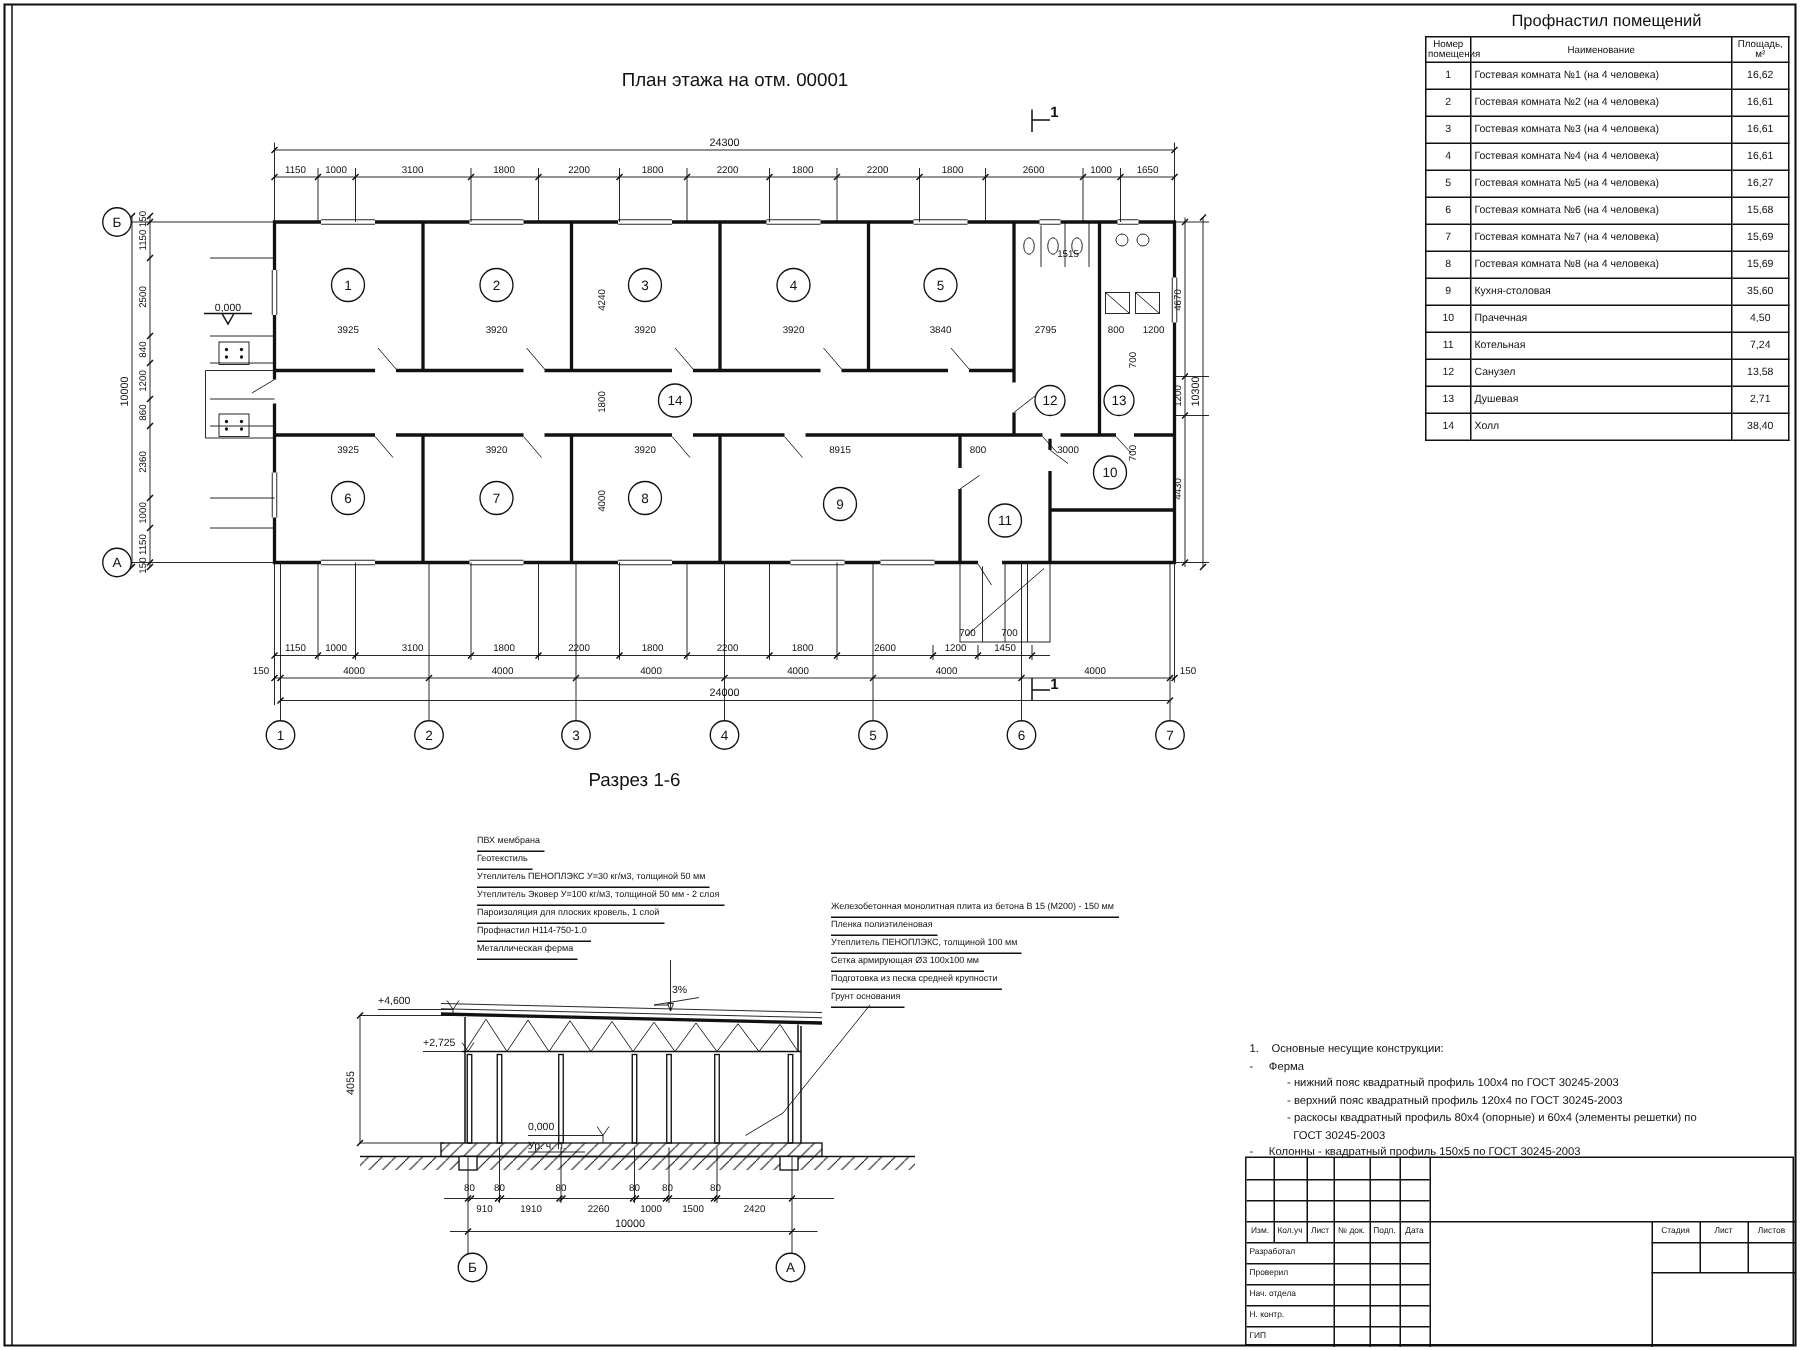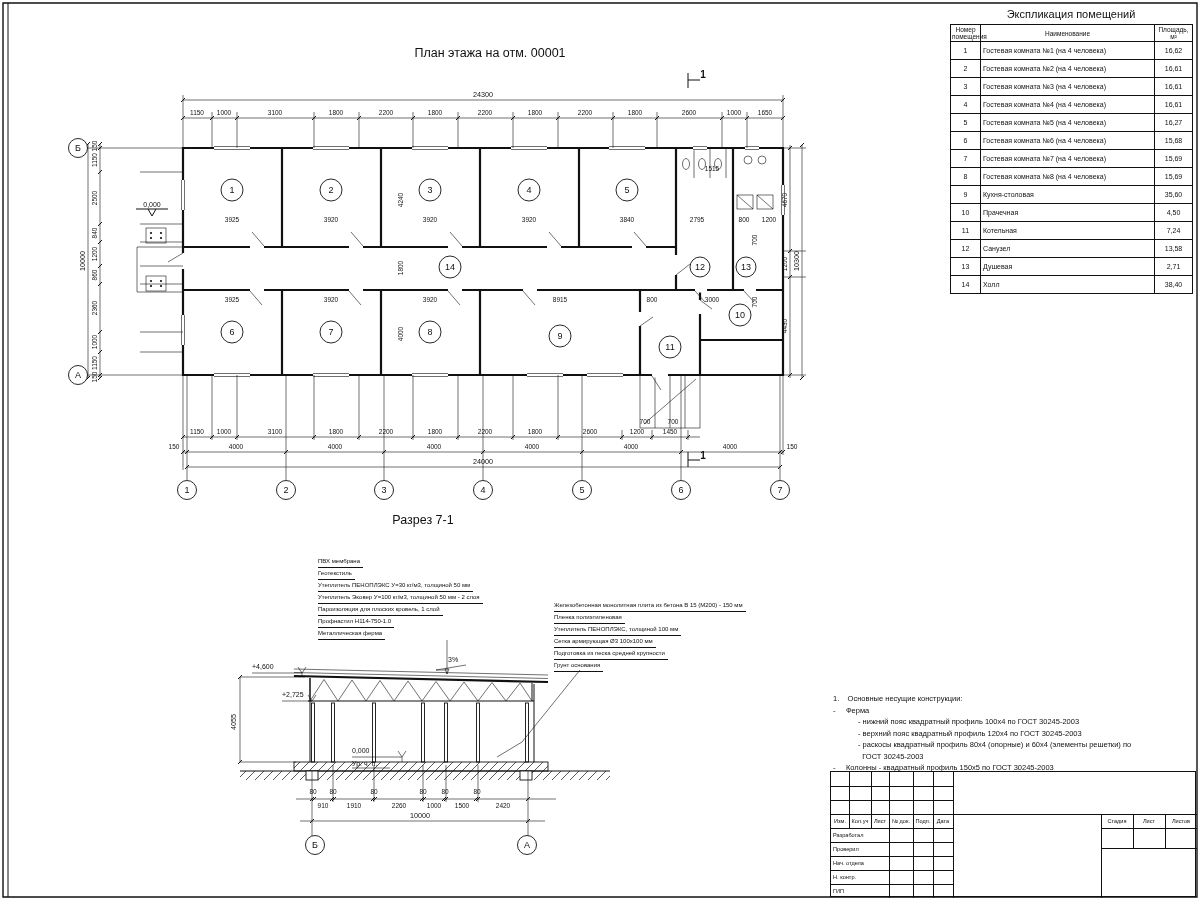--- a/index.html
+++ b/index.html
@@ -294,21 +294,21 @@
     </g>
   <g class="circles" data-svg-repeat="section.axis_circles">
       <circle cx="315" cy="845" r="9.5"></circle>
       <text x="315" y="848">Б</text>
       <circle cx="527" cy="845" r="9.5"></circle>
       <text x="527" y="848">А</text>
     </g>
 </svg>
 
 <div class="overlay big-title" style="left:370px;top:46px;width:240px">План этажа на отм. 00001</div>
-<div class="overlay big-title" style="left:348px;top:513px;width:150px">Разрез 7-1</div>
+<div class="overlay big-title" style="left:348px;top:513px;width:150px">Разрез 1-6</div>
 
 <div class="overlay callout" style="left:318px;top:556px">
 
 <div>ПВХ мембрана</div>
     <div>Геотекстиль</div>
     <div>Утеплитель ПЕНОПЛЭКС У=30 кг/м3, толщиной 50 мм</div>
     <div>Утеплитель Эковер У=100 кг/м3, толщиной 50 мм - 2 слоя</div>
     <div>Пароизоляция для плоских кровель, 1 слой</div>
     <div>Профнастил Н114-750-1.0</div>
     <div>Металлическая ферма</div>
@@ -322,21 +322,21 @@
     <div>Сетка армирующая Ø3 100х100 мм</div>
     <div>Подготовка из песка средней крупности</div>
     <div>Грунт основания</div>
   </div>
 
 <div class="overlay notes" style="left:833px;top:670px;width:362px">
   
 <div>1.    Основные несущие конструкции:</div><div>-     Ферма</div><div>            - нижний пояс квадратный профиль 100х4 по ГОСТ 30245-2003</div><div>            - верхний пояс квадратный профиль 120х4 по ГОСТ 30245-2003</div><div>            - раскосы квадратный профиль 80х4 (опорные) и 60х4 (элементы решетки) по</div><div>              ГОСТ 30245-2003</div><div>-     Колонны - квадратный профиль 150х5 по ГОСТ 30245-2003</div></div>
 
 <div class="overlay schedule" style="left:950px;top:8px;width:242px">
-  <div class="sched-title">Экспликация помещений</div>
+  <div class="sched-title">Профнастил помещений</div>
   <table>
     <thead>
       <tr>
         <th class="c-num">Номер помещения</th>
         <th class="c-name">Наименование</th>
         <th class="c-area">Площадь, м²</th>
       </tr>
     </thead>
     <tbody>
 

